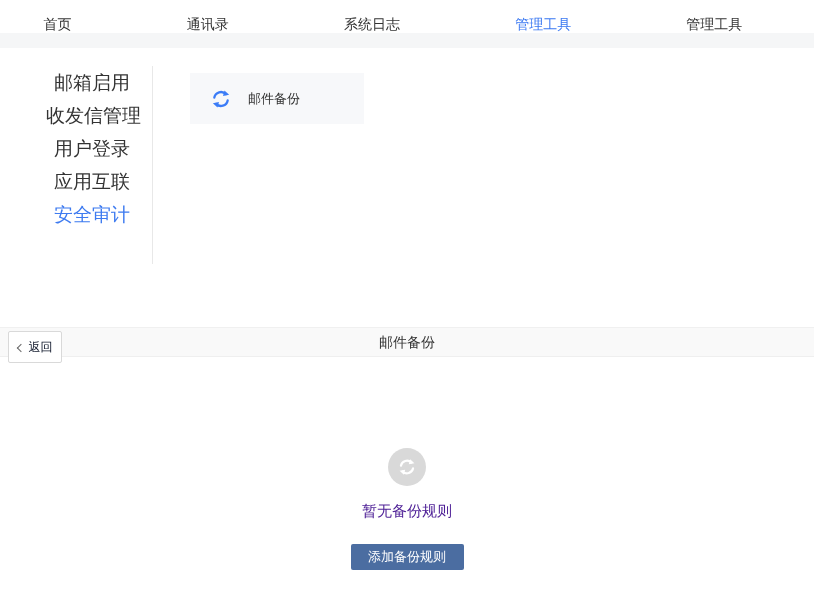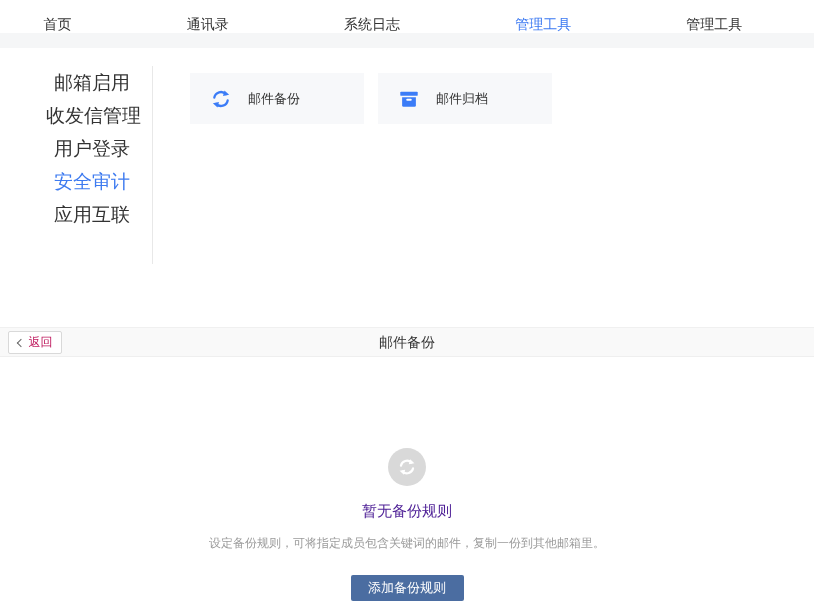--- a/index.html
+++ b/index.html
@@ -27,24 +27,24 @@
   
   .cards { position:absolute; top:73px; left:190px; display:flex; gap:14px; }
   .card { width:174px; height:51px; background:#f7f8fa; display:flex; align-items:center;
           padding-left:20px; gap:16px; font-size:13px; color:#333; cursor:pointer; }
   .card .icon { width:22px; height:22px; display:flex; align-items:center; justify-content:center; }
 
   
   .toolbar { position:absolute; top:327px; left:0; width:814px; height:30px;
              background:#f9f9f9; border-top:1px solid #f0f0f0; border-bottom:1px solid #efefef; }
   .bar-title { width:100%; line-height:28px; text-align:center; font-size:14px; color:#333; }
-  .back-btn { position:absolute; left:8px; top:3px; height:23px; min-width:54px; padding:0 8px;
+  .back-btn { position:absolute; left:8px; top:3px; height:32px; min-width:54px; padding:0 8px;
               background:#fff; border:1px solid #d9d9d9; border-radius:2px;
               display:flex; align-items:center; justify-content:center; gap:5px;
-              font-size:12px; color:#be185d; cursor:pointer; font-family:inherit; }
+              font-size:12px; color:#0f172a; cursor:pointer; font-family:inherit; }
   .chev { width:6px; height:6px; border-left:1.5px solid #666; border-bottom:1.5px solid #666;
           transform:rotate(45deg); display:inline-block; margin-top:1px; }
 
   
   .empty { position:absolute; top:448px; left:0; width:814px; text-align:center; }
   .empty-icon { width:38px; height:38px; border-radius:50%; background:#d9d9d9;
                 margin:0 auto; display:flex; align-items:center; justify-content:center; }
   .empty-title { margin-top:16px; font-size:15px; color:#4c1d95; }
   .empty-desc { margin-top:14px; font-size:12px; color:#9b9b9b; }
   .primary-btn { margin-top:23px; width:113px; height:26px; background:#4b6da1; color:#ffffff;
@@ -72,47 +72,37 @@
     <div class="nav-item">
       <span>管理工具</span>
     </div>
   </div>
   <div class="strip"></div>
 
   <div class="sidebar">
     <div class="side-item">邮箱启用</div>
     <div class="side-item">收发信管理</div>
     <div class="side-item">用户登录</div>
+    <div class="side-item">应用互联</div>
     <div class="side-item active">安全审计</div>
-    <div class="side-item">应用互联</div>
   </div>
 
   <div class="cards">
     <div class="card">
       <span class="icon">
         <svg width="22" height="22" viewBox="0 0 24 24">
           <g fill="none" stroke="#3b7cf7" stroke-width="2.5" stroke-linecap="round">
             <path d="M19.3 13.6a7.4 7.4 0 0 1-12.6 3.7"></path>
             <path d="M4.7 10.4A7.4 7.4 0 0 1 17.3 6.7"></path>
           </g>
           <path fill="#3b7cf7" d="M15.8 2.6 20.9 7.4 14.2 8.7z"></path>
           <path fill="#3b7cf7" d="M8.2 21.4 3.1 16.6 9.8 15.3z"></path>
         </svg>
       </span>
       <span>邮件备份</span>
-    </div>
-    <div class="card">
-      <span class="icon">
-        <svg width="22" height="22" viewBox="0 0 24 24">
-          <rect x="2.5" y="4" width="19" height="4.5" rx="1" fill="#3b7cf7"></rect>
-          <path d="M4.5 10h15v9a1.5 1.5 0 0 1-1.5 1.5H6A1.5 1.5 0 0 1 4.5 19z" fill="#3b7cf7"></path>
-          <rect x="9" y="11.6" width="6" height="2.3" rx="1.1" fill="#ffffff"></rect>
-        </svg>
-      </span>
-      <span>邮件归档</span>
     </div>
   </div>
 
   <div class="toolbar">
     <button class="back-btn">
       <i class="chev"></i>
       <span>返回</span>
     </button>
     <div class="bar-title">邮件备份</div>
   </div>
@@ -122,17 +112,16 @@
       <svg width="20" height="20" viewBox="0 0 24 24">
         <g fill="none" stroke="#ffffff" stroke-width="2.6" stroke-linecap="round">
           <path d="M19.3 13.6a7.4 7.4 0 0 1-12.6 3.7"></path>
           <path d="M4.7 10.4A7.4 7.4 0 0 1 17.3 6.7"></path>
         </g>
         <path fill="#ffffff" d="M15.8 2.6 20.9 7.4 14.2 8.7z"></path>
         <path fill="#ffffff" d="M8.2 21.4 3.1 16.6 9.8 15.3z"></path>
       </svg>
     </div>
     <div class="empty-title">暂无备份规则</div>
-    <div class="empty-desc">设定备份规则，可将指定成员包含关键词的邮件，复制一份到其他邮箱里。</div>
     <button class="primary-btn">添加备份规则</button>
   </div>
 
 </div>
 
 </body></html>

